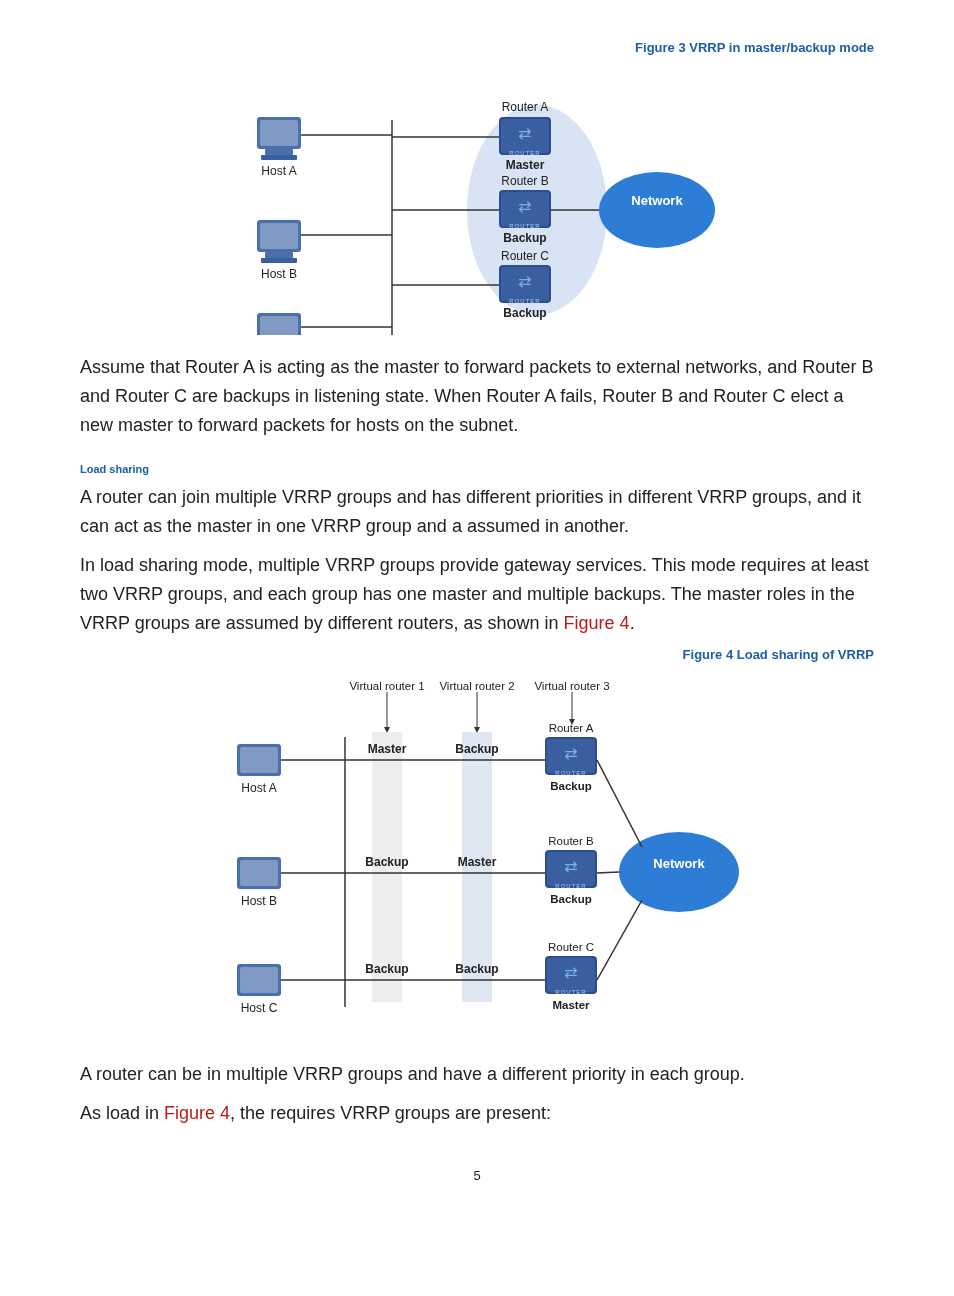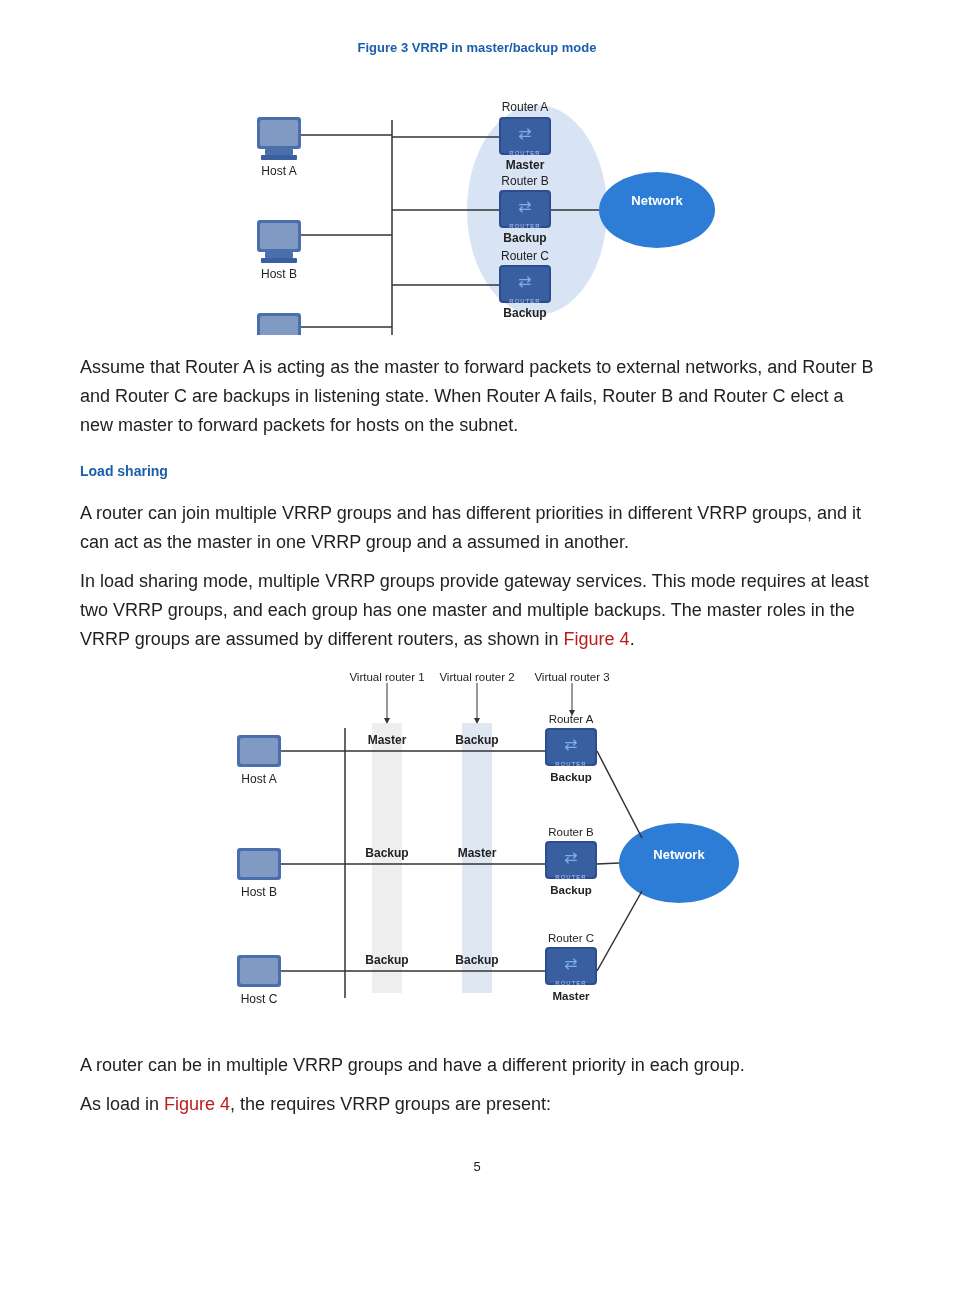--- a/index.html
+++ b/index.html
@@ -9,28 +9,28 @@
       font-size: 14px;
       color: #222;
       width: 954px;
       min-height: 1296px;
       padding: 40px 80px;
     }
     .figure-title {
       color: #1a5fa8;
       font-weight: bold;
       font-size: 13px;
-      text-align: center;
+      text-align: right;
       margin-bottom: 10px;
     }
     .section-heading {
       color: #1a5fa8;
       font-weight: bold;
-      font-size: 14px;
-      margin: 24px 0 20px 0;
+      font-size: 11px;
+      margin: 24px 0 8px 0;
     }
     .body-text {
       font-size: 18px;
       line-height: 1.6;
       margin-bottom: 10px;
       color: #222;
     }
     a.fig-link {
       color: #b91c1c;
       text-decoration: none;
@@ -131,20 +131,21 @@
 
 <div>
   <div class="section-heading">Load sharing</div>
   <div class="body-text">A router can join multiple VRRP groups and has different priorities in different VRRP groups, and it can act as the master in one VRRP group and a assumed in another.</div>
   <div class="body-text">
     <span>In load sharing mode, multiple VRRP groups provide gateway services. This mode requires at least two VRRP groups, and each group has one master and multiple backups. The master roles in the VRRP groups are assumed by different routers, as shown in </span><a class="fig-link">Figure 4</a><span>.</span>
   </div>
 </div>
 
 <div>
+  <div class="figure-title">Figure 4 Load sharing of VRRP</div>
   <div class="figure-container">
     <svg width="560" height="370">
 
       <text x="190" y="18" text-anchor="middle" font-size="11.5" fill="#222">Virtual router 1</text>
       <text x="280" y="18" text-anchor="middle" font-size="11.5" fill="#222">Virtual router 2</text>
       <text x="375" y="18" text-anchor="middle" font-size="11.5" fill="#222">Virtual router 3</text>
 
       <line x1="190" y1="20" x2="190" y2="58" stroke="#333" stroke-width="1" marker-end="url(#arrow)"></line>
       <line x1="280" y1="20" x2="280" y2="58" stroke="#333" stroke-width="1" marker-end="url(#arrow)"></line>
       <line x1="375" y1="20" x2="375" y2="50" stroke="#333" stroke-width="1" marker-end="url(#arrow)"></line>

